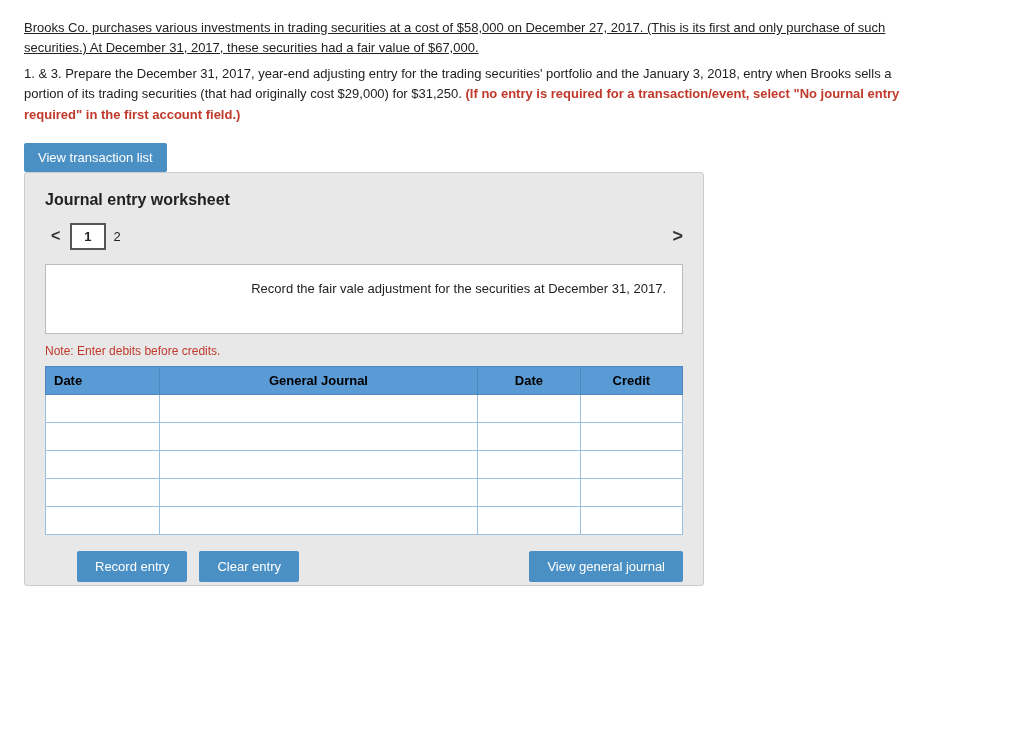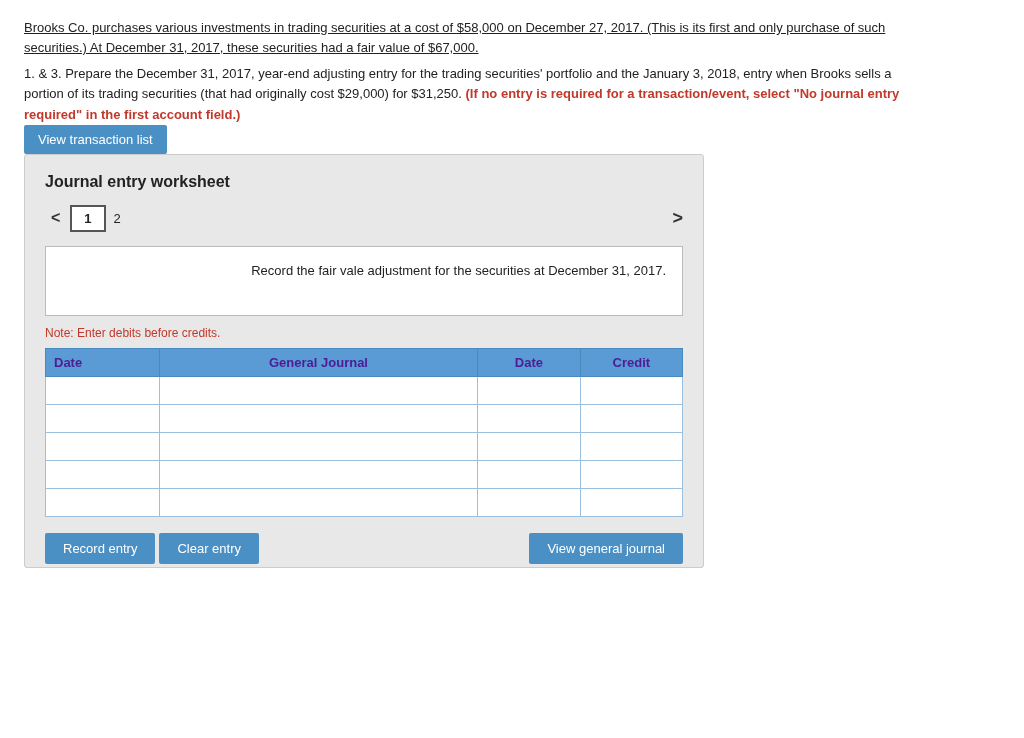--- a/index.html
+++ b/index.html
@@ -13,20 +13,21 @@
       min-height: 738px;
     }
     .intro-text {
       line-height: 1.55;
       margin-bottom: 6px;
       max-width: 900px;
       text-decoration: underline;
     }
     .problem-text {
       line-height: 1.55;
+      margin-bottom: 18px;
       max-width: 900px;
     }
     .red-bold {
       color: #c0392b;
       font-weight: bold;
     }
     .view-transaction-btn {
       background: #4a90c4;
       color: #fff;
       border: none;
@@ -104,21 +105,21 @@
       margin-bottom: 8px;
     }
     .journal-table {
       width: 100%;
       border-collapse: collapse;
       background: #fff;
       margin-bottom: 16px;
     }
     .journal-table thead tr th {
       background: #5b9bd5;
-      color: #4c1d95;
+      color: #000000;
       font-weight: bold;
       font-size: 13px;
       padding: 6px 8px;
       border: 1px solid #4a88c0;
       text-align: center;
     }
     .journal-table thead tr th.date-col {
       text-align: left;
       width: 100px;
     }
@@ -145,21 +146,22 @@
       background: transparent;
     }
     .date-cell {
       font-size: 12px;
       padding: 4px 6px;
       white-space: nowrap;
     }
     .btn-row {
       display: flex;
       align-items: center;
-      gap: 4px;
+      gap: 12px;
+      margin-left: 32px;
     }
     .action-btn {
       background: #4a90c4;
       color: #fff;
       border: none;
       padding: 8px 18px;
       font-size: 13px;
       cursor: pointer;
       border-radius: 2px;
     }

